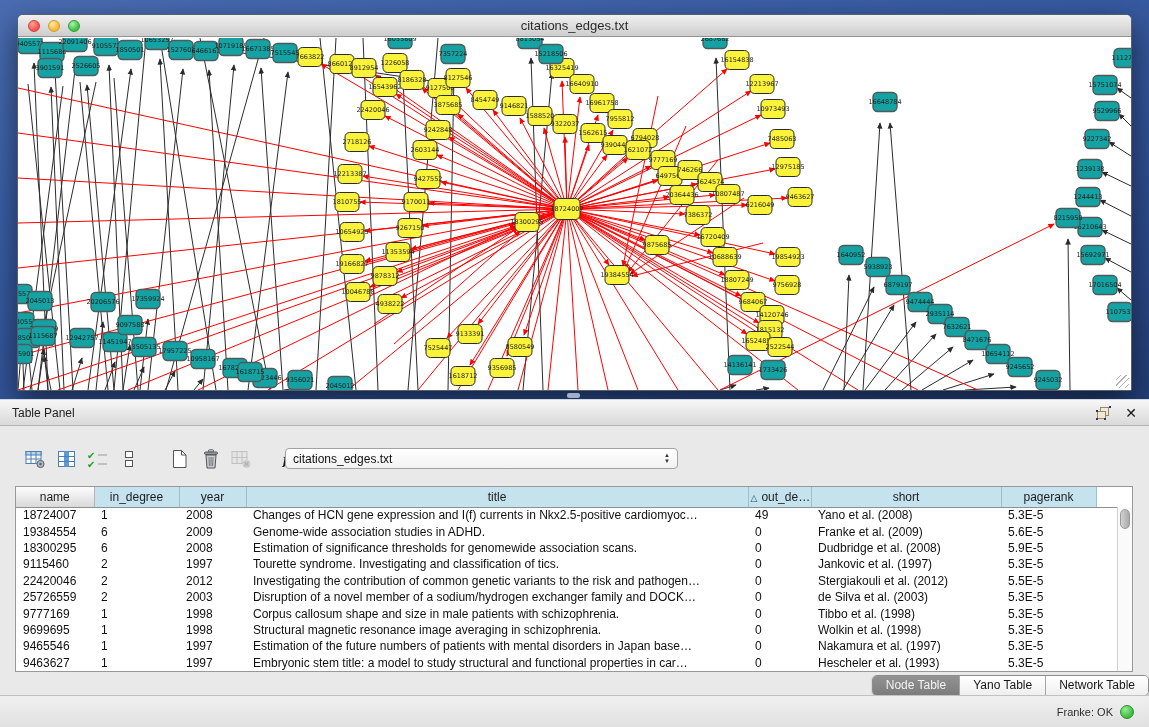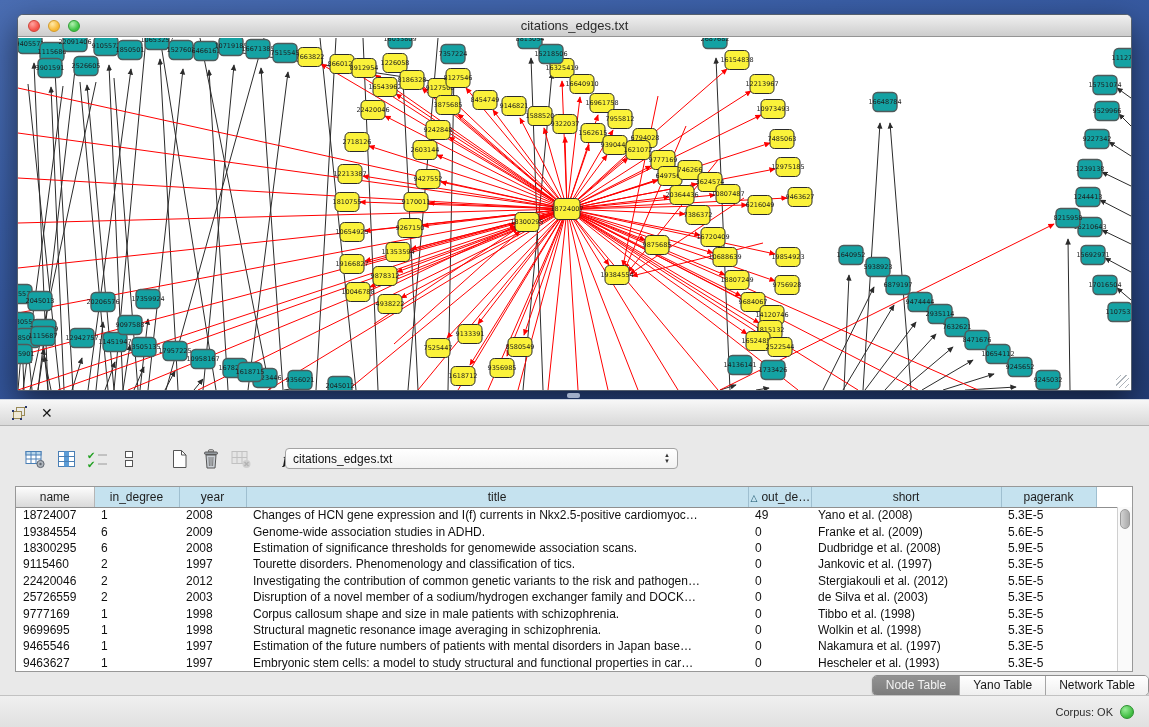--- a/index.html
+++ b/index.html
@@ -814,20 +814,21 @@
           </g>
         </svg>
       <div class="grip"></div>
     </div>
   </div>
 
   <div class="split-handle"></div>
 
   <div class="table-panel">
     <div class="panel-header">
+      <span class="panel-title">Table Panel</span>
       <span class="float-icon">
         <svg width="15" height="14" viewBox="0 0 15 14">
           <rect x="4.5" y="1.5" width="8" height="8" fill="none" stroke="#9a8a55"></rect>
           <rect x="1.5" y="5.5" width="8" height="7" fill="#efe9d6" stroke="#9a8a55"></rect>
           <rect x="0" y="4" width="2" height="2" fill="#26356b"></rect>
           <rect x="13" y="0" width="2" height="2" fill="#26356b"></rect>
           <rect x="0" y="12" width="2" height="2" fill="#26356b"></rect>
           <rect x="8" y="12" width="2" height="2" fill="#26356b"></rect>
         </svg>
       </span>
@@ -958,21 +959,21 @@
               <td>Estimation of significance thresholds for genomewide association scans.</td>
               <td>0</td>
               <td>Dudbridge et al. (2008)</td>
               <td>5.9E-5</td>
               <td></td>
             </tr>
             <tr>
               <td>9115460</td>
               <td>2</td>
               <td>1997</td>
-              <td>Tourette disorders. Phenomenology and classification of tics.</td>
+              <td>Tourette syndrome. Investigating and classification of tics.</td>
               <td>0</td>
               <td>Jankovic et al. (1997)</td>
               <td>5.3E-5</td>
               <td></td>
             </tr>
             <tr>
               <td>22420046</td>
               <td>2</td>
               <td>2012</td>
               <td>Investigating the contribution of common genetic variants to the risk and pathogen…</td>
@@ -1018,21 +1019,21 @@
               <td>Estimation of the future numbers of patients with mental disorders in Japan base…</td>
               <td>0</td>
               <td>Nakamura et al. (1997)</td>
               <td>5.3E-5</td>
               <td></td>
             </tr>
             <tr>
               <td>9463627</td>
               <td>1</td>
               <td>1997</td>
-              <td>Embryonic stem cells: a model to study structural and functional properties in car…</td>
+              <td>Embryonic stem title: a model to study structural and functional properties in car…</td>
               <td>0</td>
               <td>Hescheler et al. (1993)</td>
               <td>5.3E-5</td>
               <td></td>
             </tr>
           </tbody>
       </table>
       <div class="vscroll">
         <div class="vthumb"></div>
       </div>
@@ -1041,17 +1042,17 @@
     <div class="tabs">
       <div class="tabs-inner" id="tabs-inner">
           <div class="tab active">Node Table</div>
           <div class="tab">Yano Table</div>
           <div class="tab">Network Table</div>
         </div>
     </div>
   </div>
 
   <div class="status-bar">
-    <span>Corpus: OK</span>
+    <span>Franke: OK</span>
     <span class="mem-dot"></span>
   </div>
 
 </div>
 
 </body></html>

